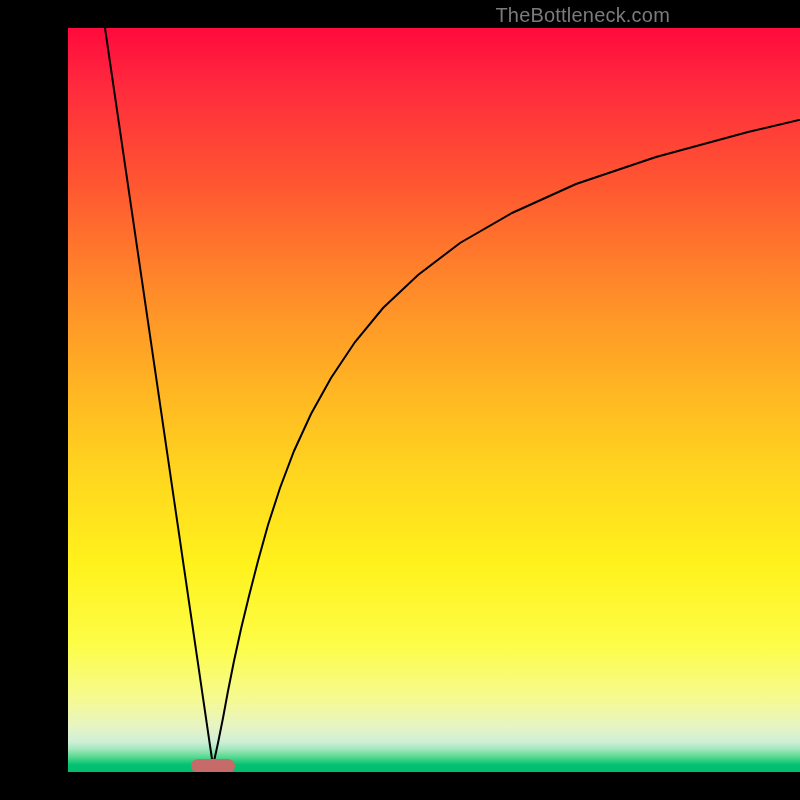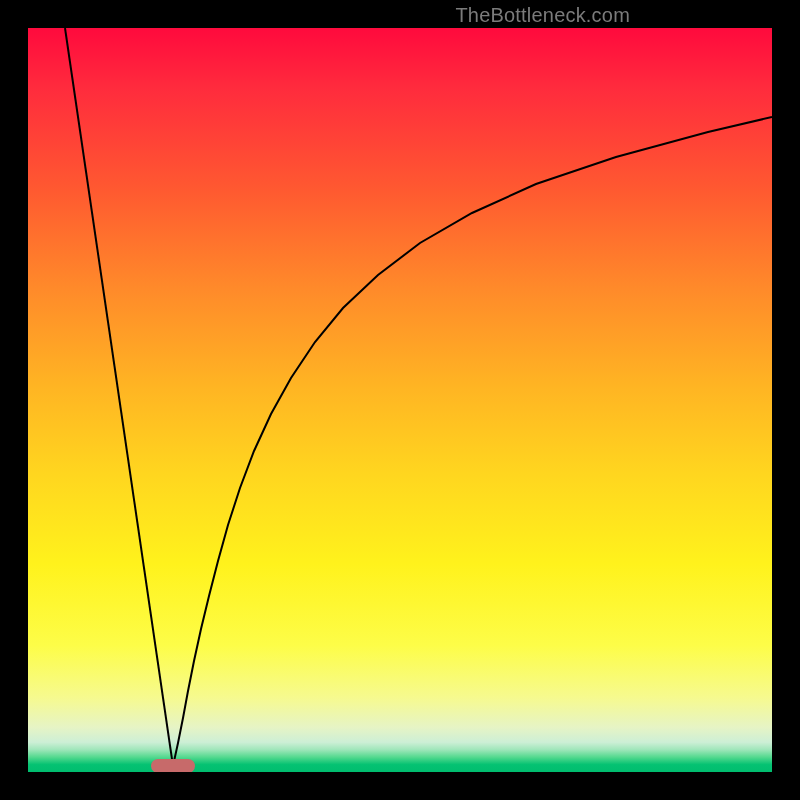--- a/index.html
+++ b/index.html
@@ -9,20 +9,21 @@
     height: 800px;
     overflow: hidden;
     background: #000;
     font-family: Arial, Helvetica, sans-serif;
   }
   .frame {
     position: relative;
     width: 652px;
     height: 800px;
     background: #000;
+    margin-left: 40px;
   }
   .plot-area {
     position: absolute;
     left: 28px;
     top: 28px;
     width: 744px;   
     height: 744px;  
     overflow: hidden;
     background: linear-gradient(
       to bottom,

